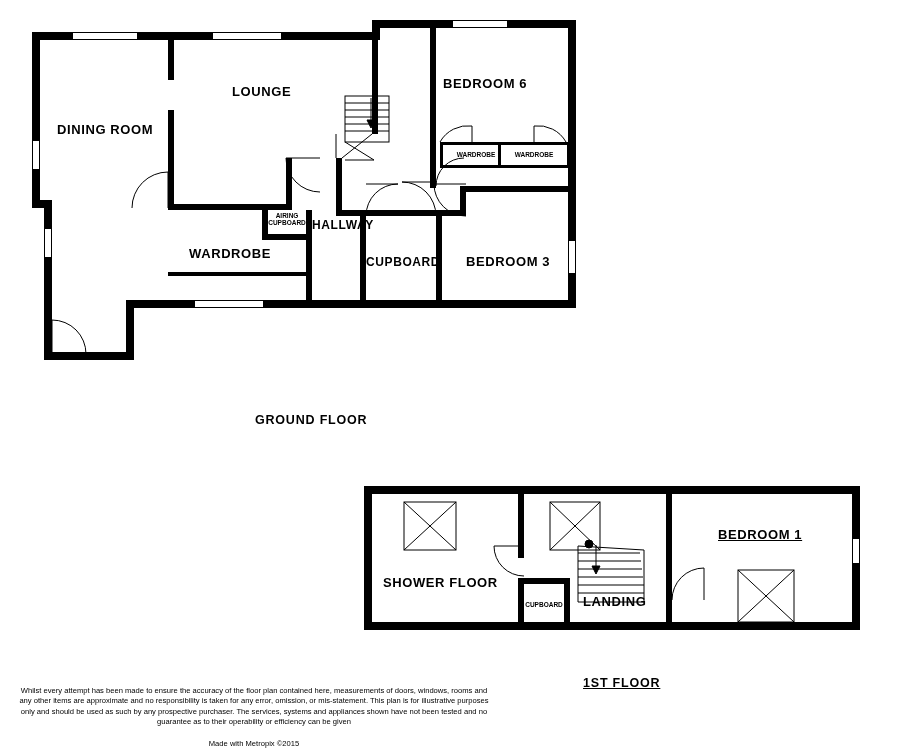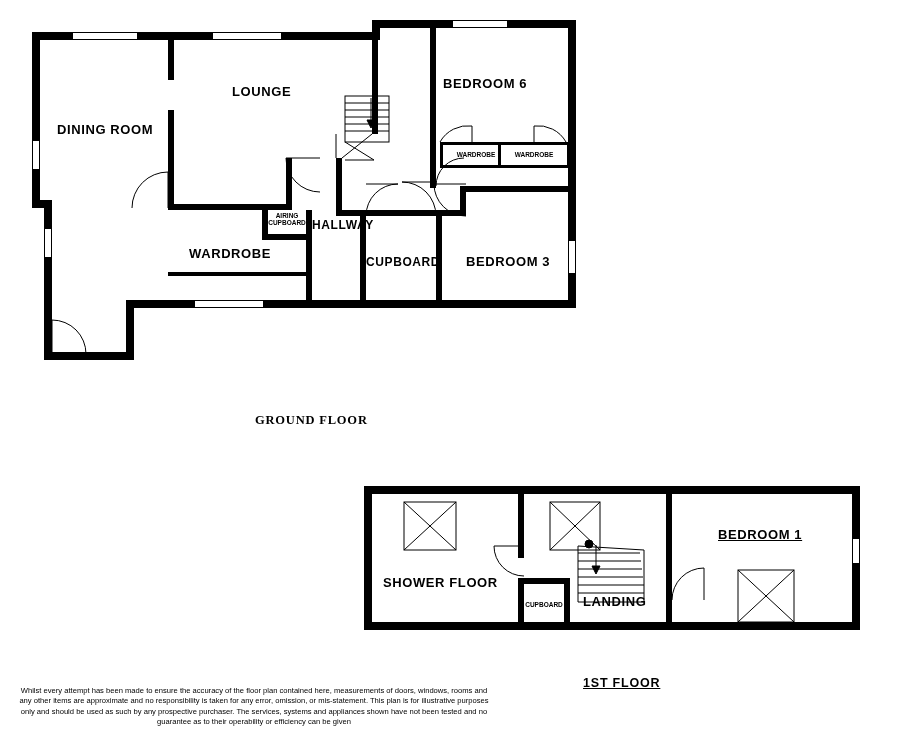--- a/index.html
+++ b/index.html
@@ -147,21 +147,21 @@
     <div class="room-label" style="left:366px; top:255px; font-size:12px;">CUPBOARD</div>
     <div class="room-label" style="left:466px; top:254px;">BEDROOM 3</div>
 
     <div class="small-label" style="left:264px; top:212px; width:46px;">
       <span>AIRING</span><br>
       <span>CUPBOARD</span>
     </div>
     <div class="small-label" style="left:444px; top:151px; width:64px;">WARDROBE</div>
     <div class="small-label" style="left:502px; top:151px; width:64px;">WARDROBE</div>
 
-    <div class="floor-title" style="left:255px; top:413px;font-family:Liberation Serif, serif;">GROUND FLOOR</div>
+    <div class="floor-title" style="left:255px; top:413px;">GROUND FLOOR</div>
   </div>
 
   <div>
     <div class="wall" style="left:364px; top:486px; width:496px; height:8px;"></div>
     <div class="wall" style="left:364px; top:622px; width:496px; height:8px;"></div>
     <div class="wall" style="left:364px; top:486px; width:8px; height:144px;"></div>
     <div class="wall" style="left:852px; top:486px; width:8px; height:144px;"></div>
 
     <div class="win" style="left:852px; top:538px; width:8px; height:26px;"></div>
 
@@ -239,14 +239,15 @@
       <circle cx="589" cy="544" r="4" fill="#000"></circle>
 
       <path d="M 494 546 A 30 30 0 0 0 524 576"></path>
       <line x1="494" y1="546" x2="524" y2="546"></line>
       <path d="M 672 600 A 32 32 0 0 1 704 568"></path>
       <line x1="704" y1="568" x2="704" y2="600"></line>
     </g>
   </svg>
 
   <div class="disclaimer">Whilst every attempt has been made to ensure the accuracy of the floor plan contained here, measurements of doors, windows, rooms and any other items are approximate and no responsibility is taken for any error, omission, or mis-statement. This plan is for illustrative purposes only and should be used as such by any prospective purchaser. The services, systems and appliances shown have not been tested and no guarantee as to their operability or efficiency can be given</div>
+  <div class="made-by">Made with Metropix ©2015</div>
 
 </div>
 
 </body></html>

